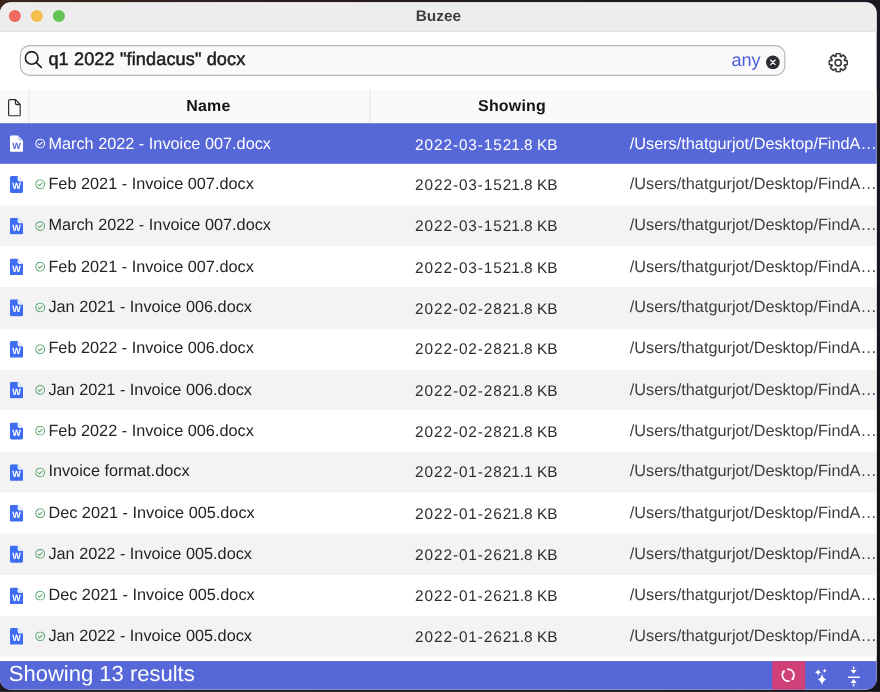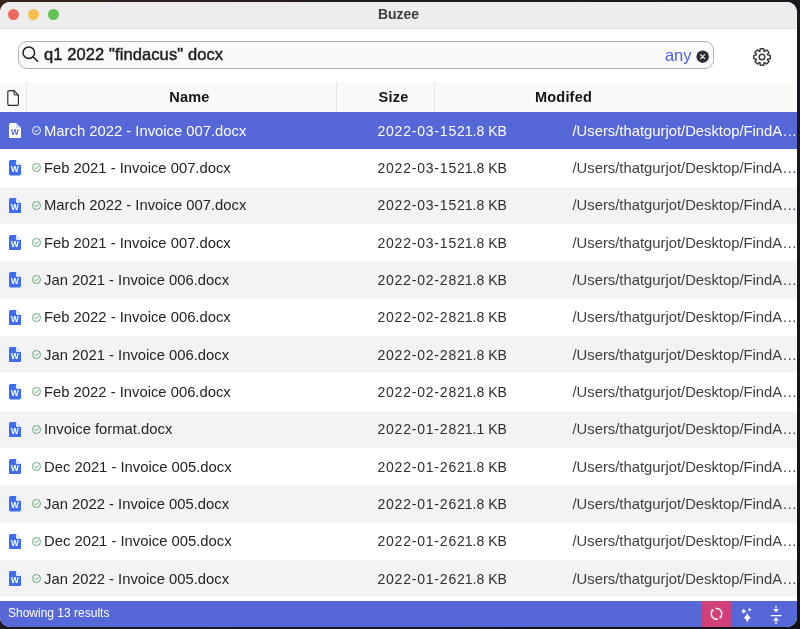--- a/index.html
+++ b/index.html
@@ -75,21 +75,21 @@
   .row .chk { margin-left:10.5px; margin-right:0; display:flex; }
   .row .date { width:121px; text-align:right; letter-spacing:0.8px; }
   .row .size { width:98px; text-align:left; }
   .row .loc  { width:242px; text-align:right; font-size:14.8px; font-weight:400; color:#3e3e42; }
   .row.sel .loc { color:#fff; }
   
   .statusbar {
     position:absolute; left:0; bottom:0; width:100%; height:26.5px;
     background:#5667d8; color:#fff;
   }
-  .status-txt { position:absolute; left:8px; top:0; line-height:25px; font-size:12px; }
+  .status-txt { position:absolute; left:8px; top:0; line-height:25px; font-size:20px; }
   .sb-red { position:absolute; left:702px; top:0; width:30px; height:100%; background:#d04179;
             display:flex; align-items:center; justify-content:center; }
   .sb-spark { position:absolute; left:736.5px; top:1.5px; }
   .sb-vert { position:absolute; left:769.5px; top:4px; }
 </style>
 </head>
 <body>
 <div class="win">
   <div class="titlebar">
     <div class="tl r"></div>
@@ -111,22 +111,21 @@
     </svg>
   </div>
   <svg class="gear" width="18" height="18" viewBox="0 0 18 18" fill="none" stroke="#3a3a3c" stroke-width="1.45" stroke-linejoin="round">
     <path d="M7.13 0.91 A8.3 8.3 0 0 1 10.87 0.91 L10.99 3.23 A6.1 6.1 0 0 1 11.67 3.52 L13.40 1.96 A8.3 8.3 0 0 1 16.04 4.60 L14.48 6.33 A6.1 6.1 0 0 1 14.77 7.01 L17.09 7.13 A8.3 8.3 0 0 1 17.09 10.87 L14.77 10.99 A6.1 6.1 0 0 1 14.48 11.67 L16.04 13.40 A8.3 8.3 0 0 1 13.40 16.04 L11.67 14.48 A6.1 6.1 0 0 1 10.99 14.77 L10.87 17.09 A8.3 8.3 0 0 1 7.13 17.09 L7.01 14.77 A6.1 6.1 0 0 1 6.33 14.48 L4.60 16.04 A8.3 8.3 0 0 1 1.96 13.40 L3.52 11.67 A6.1 6.1 0 0 1 3.23 10.99 L0.91 10.87 A8.3 8.3 0 0 1 0.91 7.13 L3.23 7.01 A6.1 6.1 0 0 1 3.52 6.33 L1.96 4.60 A8.3 8.3 0 0 1 4.60 1.96 L6.33 3.52 A6.1 6.1 0 0 1 7.01 3.23 Z"></path>
     <circle cx="9" cy="9" r="2.8"></circle>
   </svg>
 
   <div class="thead">
     <div class="c c0"></div>
     <div class="c c1">Name</div>
-    <div class="c c3">Size</div>
-    <div class="c c4">Modifed</div>
+    <div class="c c4">Showing</div>
   </div>
   <svg class="fileicon" width="12" height="16" viewBox="0 0 12 16">
     <path d="M2.2 0.6 H7 L11.4 5 V14 A1.4 1.4 0 0 1 10 15.4 H2.2 A1.4 1.4 0 0 1 0.8 14 V2 A1.4 1.4 0 0 1 2.2 0.6 Z" fill="none" stroke="#2f2f2f" stroke-width="1.15"></path>
     <path d="M7 0.6 V3.6 A1.4 1.4 0 0 0 8.4 5 H11.4" fill="none" stroke="#2f2f2f" stroke-width="1.15"></path>
   </svg>
 
   <div class="rows">
 <div class="row sel">
     <div class="name">
           <svg width="12" height="15.5" viewBox="0 0 12 15.5">

